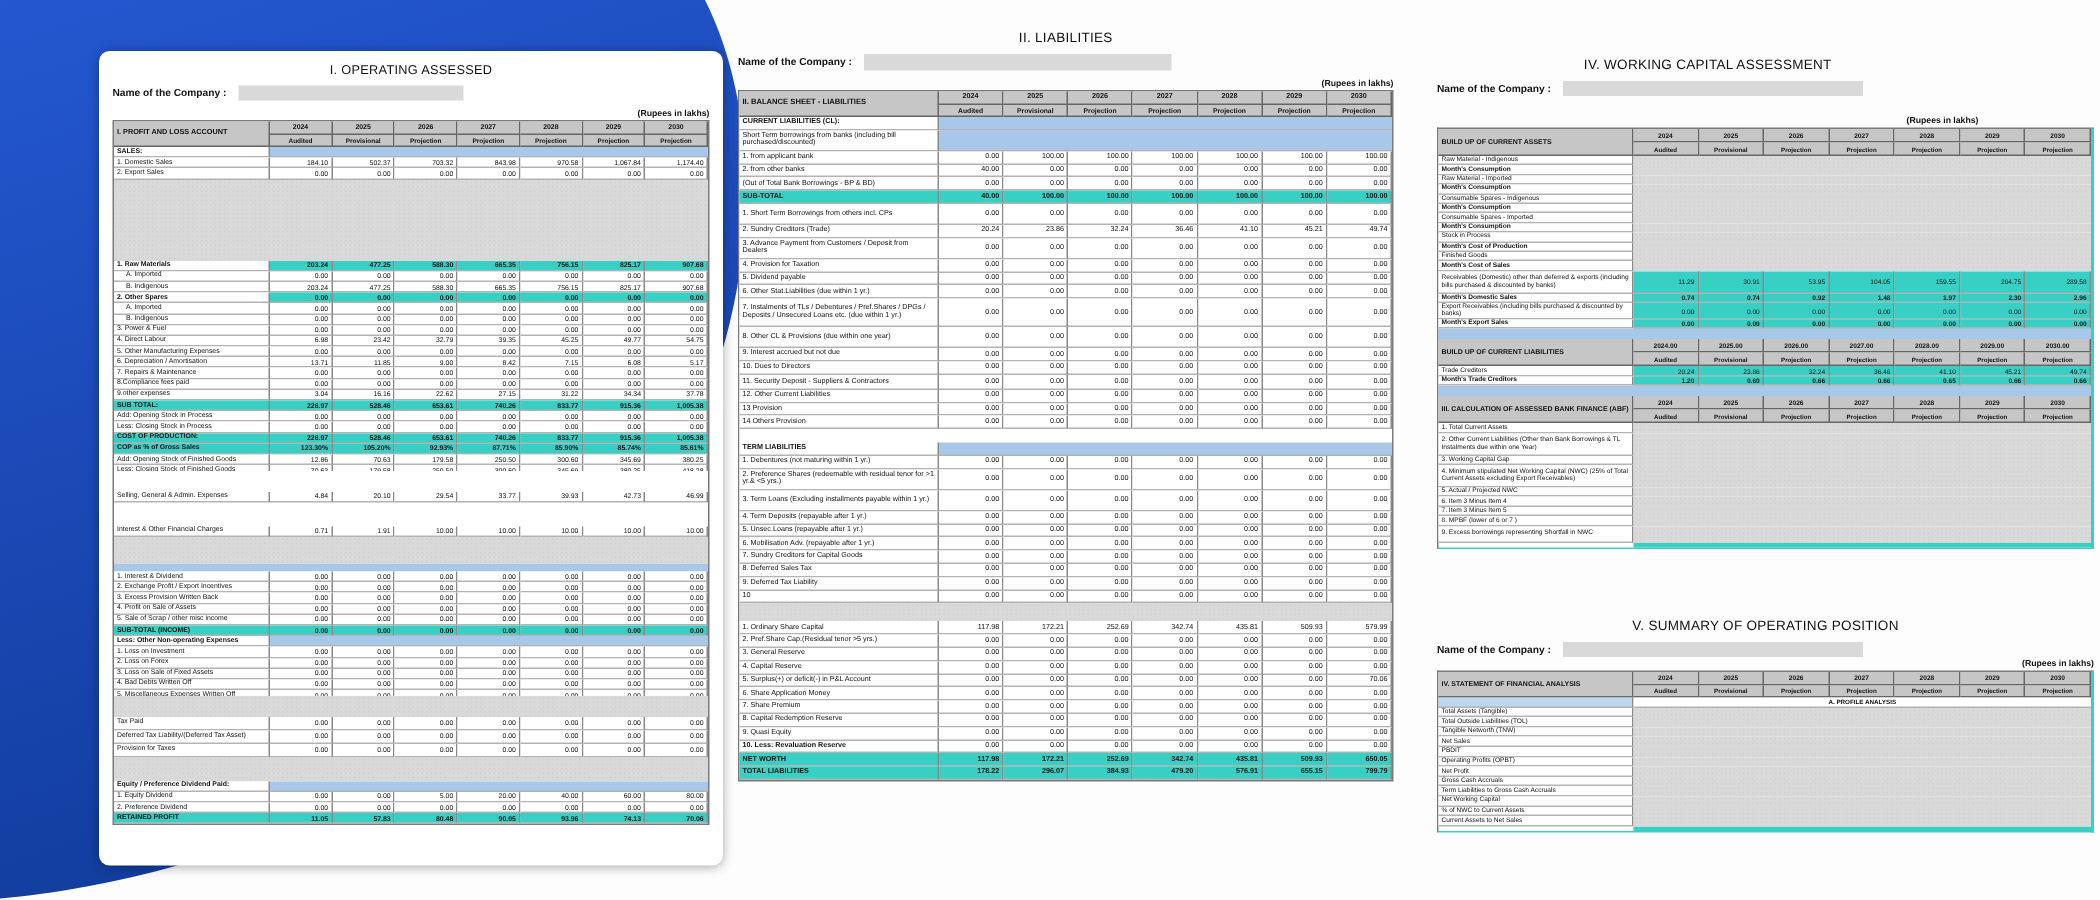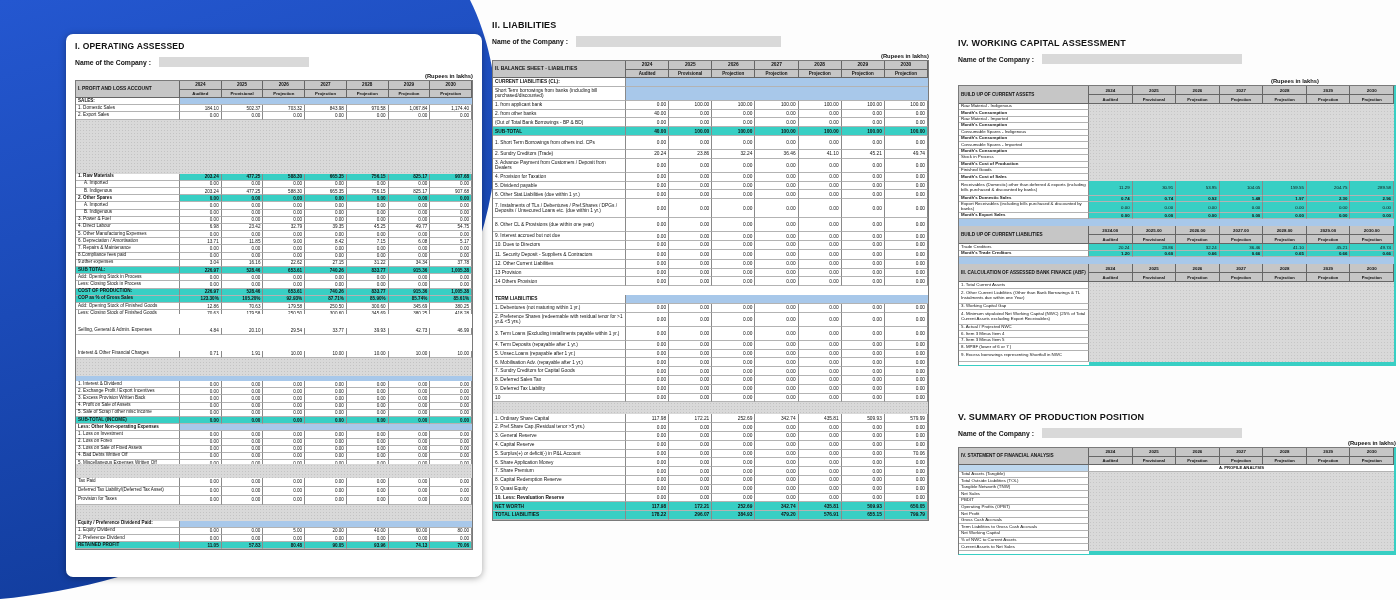--- a/index.html
+++ b/index.html
@@ -8,21 +8,21 @@
   #swoosh{position:absolute;left:0;top:0;width:1400px;height:600px;}
   .sw1{stop-color:var(--sw-top);} .sw2{stop-color:var(--sw-bottom);}
 
   .card{position:absolute;left:66px;top:34px;width:416px;height:543px;background:#fff;
     border-radius:7px;box-shadow:0 1px 7px rgba(0,0,0,.35);padding:5px 9px;box-sizing:border-box;}
   .panel{position:absolute;}
   #panel2{left:492px;top:20px;width:437px;}
   #panel3{left:958px;top:38px;width:361px;}
   #panel4{left:958px;top:412px;width:438px;}
 
-  .ptitle{font-weight:bold;font-size:9px;letter-spacing:.2px;}
+  .ptitle{text-align:center;font-weight:normal;font-size:9px;letter-spacing:.2px;}
   #panel1 .ptitle{font-size:8.5px;margin-top:2px;}
   .crow{display:flex;align-items:center;margin-top:6px;}
   .clabel{font-weight:bold;font-size:6.8px;white-space:nowrap;}
   .namebox{display:inline-block;height:10px;background:var(--input);margin-left:8px;}
   #panel1 .namebox{width:150px;} #panel2 .namebox{width:205px;height:11px;}
   #panel3 .namebox{width:200px;} #panel4 .namebox{width:200px;}
   .note{text-align:right;font-weight:bold;font-size:5.8px;margin-top:6px;}
   #panel3 .note{margin-top:14px;} #panel4 .note{margin-top:2px;}
 
   .sheet{position:relative;border:1px solid #7a7a7a;background:#fff;margin-top:1px;box-sizing:border-box;}
@@ -2800,21 +2800,21 @@
           <div class="lab" style="width: 130px; min-height: 11px;">
             <span class="lab-text">9. Excess borrowings representing Shortfall in NWC</span>
           </div>
           <div class="mcell"></div>
         </div>
         <div class="trow sp sp-teal" style="height: 3px; width: 306px; margin-left: 130px;"></div>
       </div>
   </div>
 
   <div class="panel" id="panel4">
-    <div class="ptitle">V. SUMMARY OF PRODUCTION POSITION</div>
+    <div class="ptitle">V. SUMMARY OF OPERATING POSITION</div>
     <div class="crow">
       <span class="clabel">Name of the Company :</span>
       <span class="namebox"></span>
     </div>
     <div class="note">(Rupees in lakhs)</div>
     <div class="sheet" id="t4" style="width: 438px; font-size: 4.4px;">
         <div class="trow headr" style="height: 17px;">
           <div class="hlab" style="width: 130px;">
             <span class="lab-text">IV. STATEMENT OF FINANCIAL ANALYSIS</span>
           </div>

